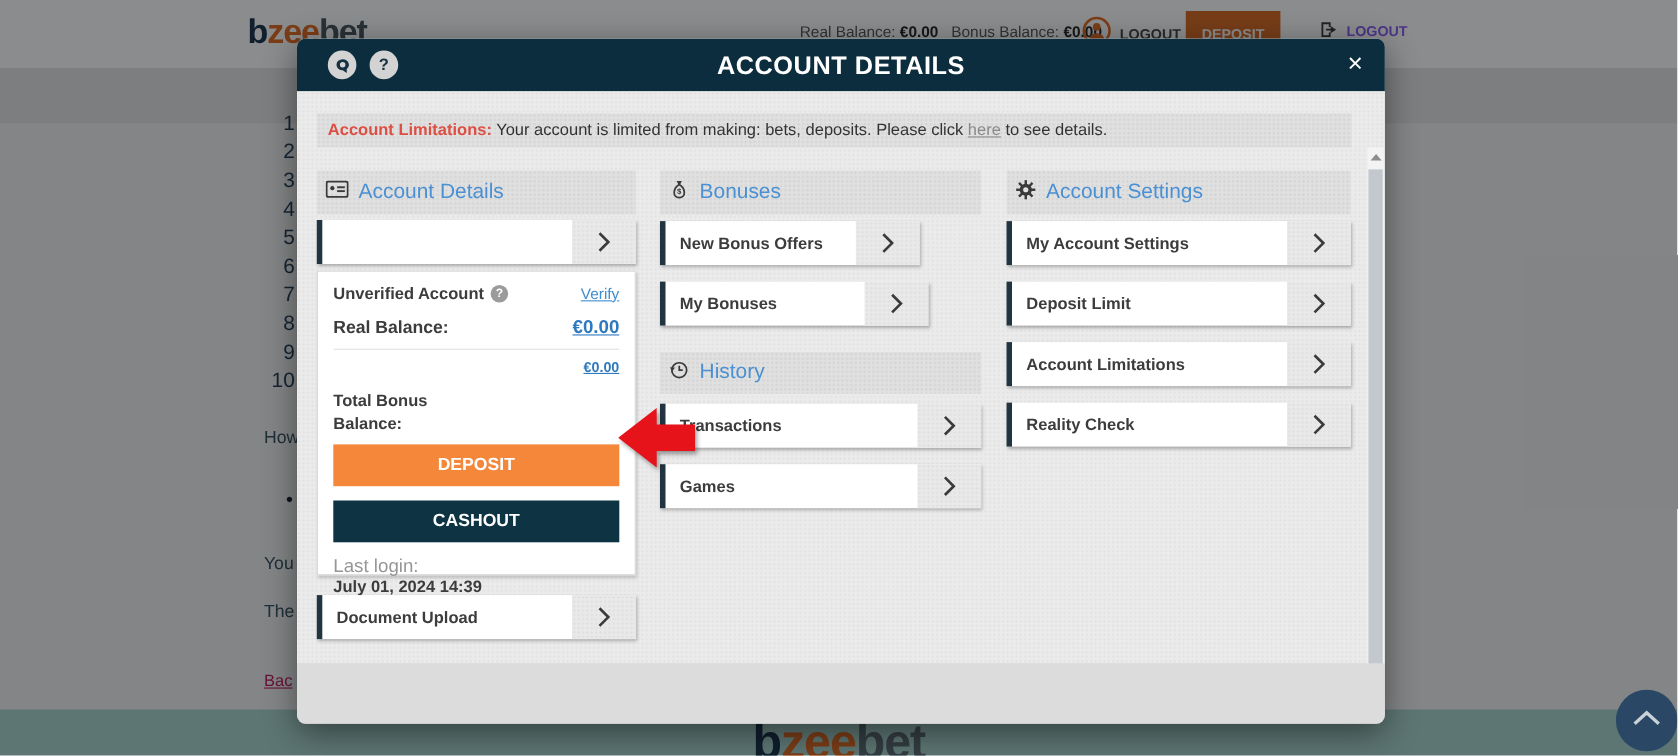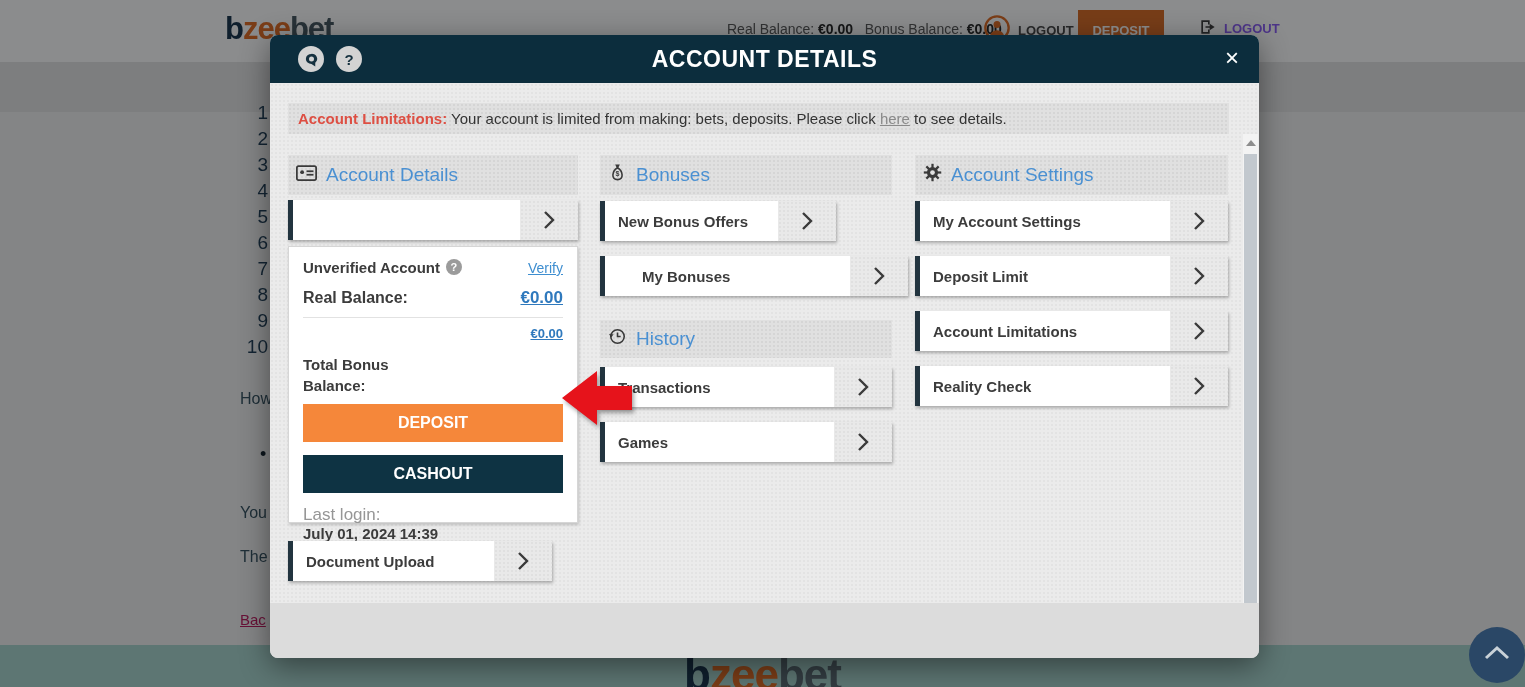--- a/index.html
+++ b/index.html
@@ -250,21 +250,21 @@
           <div class="ib-row" style="align-items:flex-start;">
             <span class="ib-lbl-wrap">Total Bonus Balance:</span>
             <span class="ib-val-sm">€0.00</span>
           </div>
           <div class="btn-wide btn-deposit" style="margin-top:8px;">DEPOSIT</div>
           <div class="btn-wide btn-cashout">CASHOUT</div>
           <div class="lastlogin-lbl">Last login:</div>
           <div class="lastlogin-val">July 01, 2024 14:39</div>
         </div>
 
-        <div class="nav-btn abs" style="top:386px; width:264px;">
+        <div class="nav-btn abs" style="top:386px; width:290px;">
           <span class="nlabel">Document Upload</span>
           <span class="chev">
             <svg width="12" height="20" viewBox="0 0 12 20">
                 <polyline points="2,2 10,10 2,18" fill="none" stroke="#3a3a3a" stroke-width="2.4"></polyline>
               </svg>
           </span>
         </div>
       </div>
 
       <div class="col col2">
@@ -280,21 +280,21 @@
         </div>
 
         <div class="nav-btn abs" style="top:46px; width:236px;">
           <span class="nlabel">New Bonus Offers</span>
           <span class="chev">
             <svg width="12" height="20" viewBox="0 0 12 20">
                 <polyline points="2,2 10,10 2,18" fill="none" stroke="#3a3a3a" stroke-width="2.4"></polyline>
               </svg>
           </span>
         </div>
-        <div class="nav-btn abs" style="top:101px; width:308px;padding-left:24px;">
+        <div class="nav-btn abs" style="top:101px; width:244px;">
           <span class="nlabel">My Bonuses</span>
           <span class="chev">
             <svg width="12" height="20" viewBox="0 0 12 20">
                 <polyline points="2,2 10,10 2,18" fill="none" stroke="#3a3a3a" stroke-width="2.4"></polyline>
               </svg>
           </span>
         </div>
 
         <div class="sec-header dotted abs" style="top:165px; width:292px; height:38px;">
           <span>

